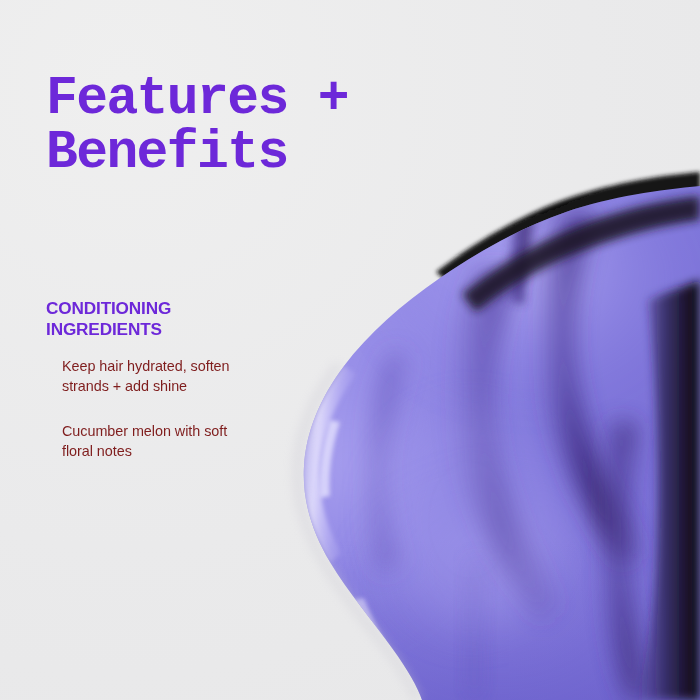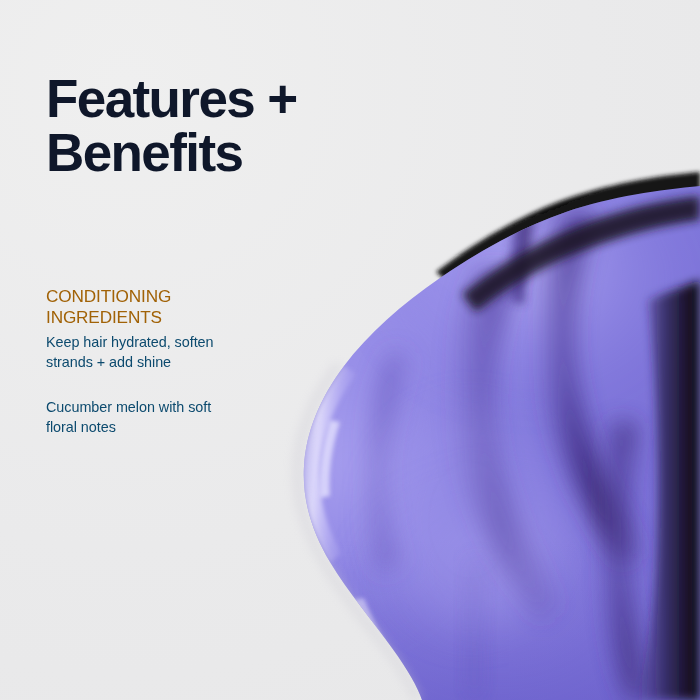--- a/index.html
+++ b/index.html
@@ -48,56 +48,57 @@
   .headline {
     position: absolute;
     top: 72px;
     left: 0;
     width: 330px;
     margin: 0;
     font-size: 53px;
     line-height: 1.02;
     font-weight: 700;
     letter-spacing: -1.6px;
-    color: #0f172a;
+    color: #6d28d9;
     white-space: pre-line;
+    font-family: Liberation Mono, monospace;
   }
 
   .features {
     position: absolute;
     top: 286px;
     left: 0;
     width: 268px;
   }
 
   .feature-block {
     margin-bottom: 24px;
   }
   .feature-block:last-child {
     margin-bottom: 0;
   }
 
   .feature-title {
-    margin: 0 0 4px 0;
+    margin: 12px 0 4px 0;
     font-size: 17.2px;
     line-height: 1.21;
-    font-weight: 400;
+    font-weight: 700;
     letter-spacing: -0.15px;
-    color: #a16207;
+    color: #6d28d9;
     text-transform: uppercase;
     white-space: pre-line;
   }
 
   .feature-desc {
-    margin: 0;
+    margin: 16px;
     font-size: 14.4px;
     line-height: 1.43;
     font-weight: 400;
     letter-spacing: -0.05px;
-    color: #0c4a6e;
+    color: #7f1d1d;
     white-space: pre-line;
   }
 </style>
 </head>
 <body>
 
 <div id="canvas">
 
   <div class="bg-wash"></div>
 

